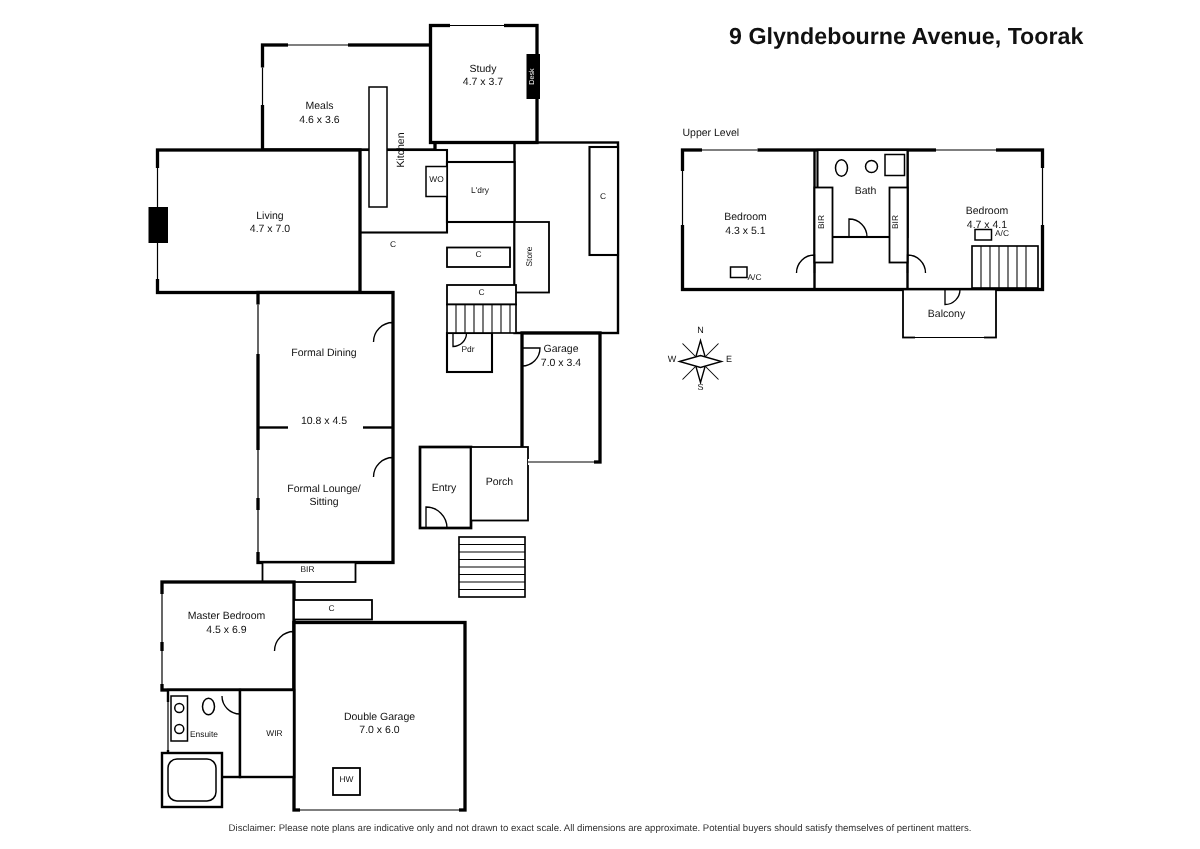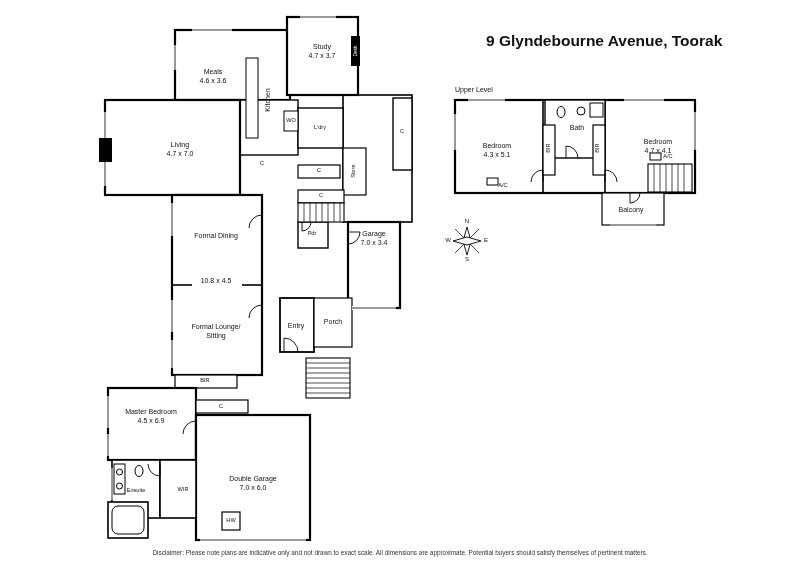--- a/index.html
+++ b/index.html
@@ -5,21 +5,21 @@
   html,body{margin:0;padding:0;background:#fff;}
   .canvas{position:relative;width:800px;height:566px;background:#fff;
           font-family:"Liberation Sans",sans-serif;color:#111;overflow:hidden;}
   .plan-svg{position:absolute;left:0;top:0;}
   .label{position:absolute;transform:translate(-50%,-50%);font-size:7px;line-height:1.3;
          text-align:center;white-space:nowrap;color:#111;}
   .tiny{font-size:5.6px;}
   .vert{writing-mode:vertical-rl;transform:translate(-50%,-50%) rotate(180deg);}
   .desk-label{color:#fff;font-size:4.8px;}
   .title{position:absolute;left:486px;top:16px;font-size:15.5px;font-weight:bold;
-         white-space:nowrap;color:#111;margin-top:16px;}
+         white-space:nowrap;color:#111;}
   .upper-label{position:absolute;left:455px;top:89px;transform:translateY(-50%);font-size:7px;}
   .disclaimer{position:absolute;left:0;top:549px;width:100%;text-align:center;
               font-size:6.4px;color:#333;}
   .compass-letter{font-size:6px;}
 </style>
 </head>
 <body>
 
 <div class="canvas">
 

